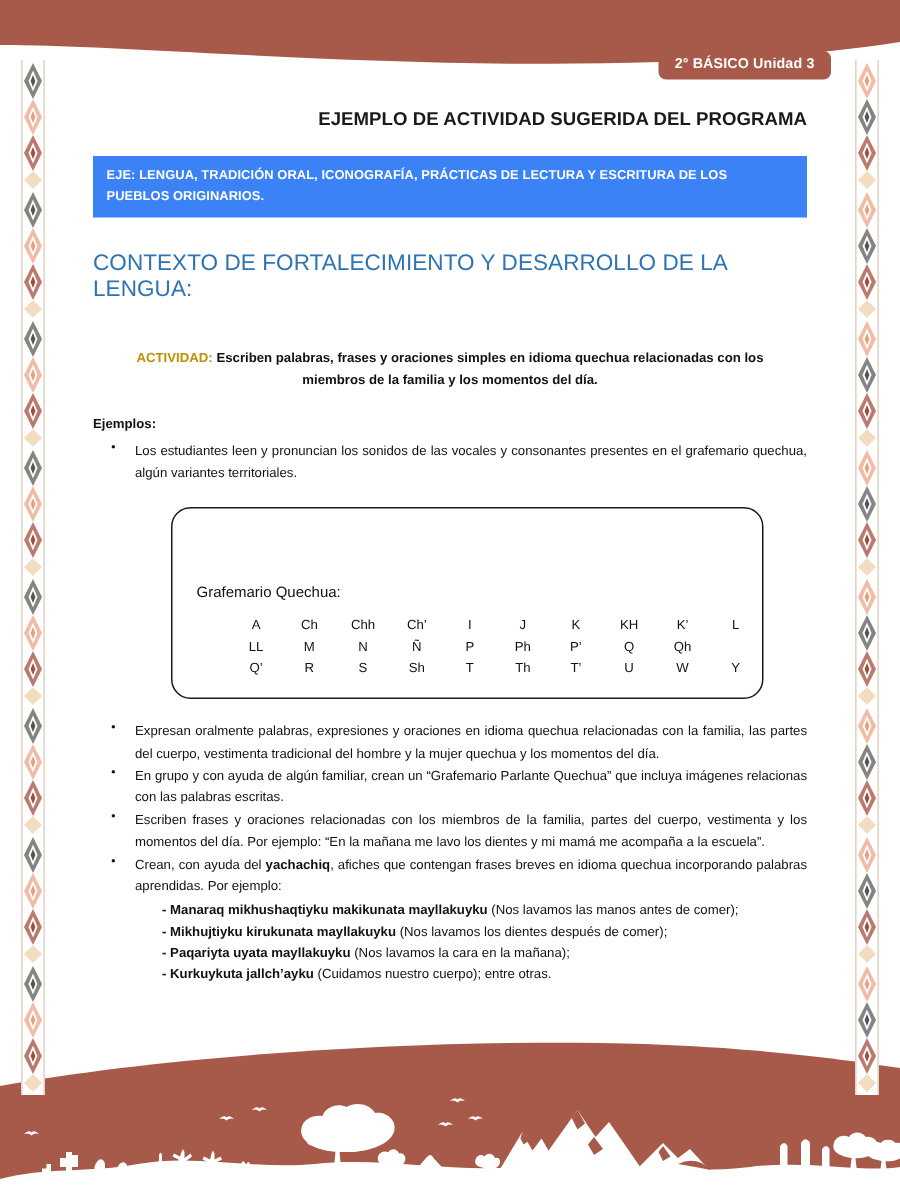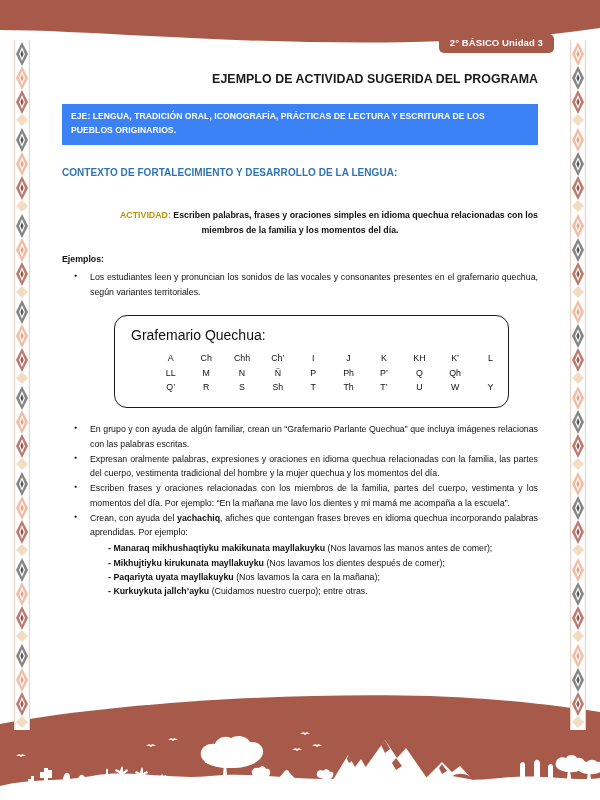--- a/index.html
+++ b/index.html
@@ -77,41 +77,41 @@
     font-size:8.6px;
     font-weight:bold;
     line-height:1.62;
     padding:6px 9px 7px 9px;
     letter-spacing:.05px;
   }
   .eje-bar .lbl { }
 
   .blue-heading {
     color:#2E74B5;
-    font-size:10px;
-    font-weight:bold;
+    font-size:15px;
+    font-weight:normal;
     margin-top:22px;
     letter-spacing:.05px;
   }
 
   .activity-block {
     margin-top:27px;
     font-size:8.8px;
     line-height:1.62;
     color:#111111;
   }
   .activity-block .act-label {
     color:#BF9000;
     font-weight:bold;
   }
   .activity-block .act-text {
     font-weight:bold;
     color:#111111;
   }
-  .activity-line1 { text-align:right;margin-top:30px; }
+  .activity-line1 { text-align:center;margin-top:30px; }
   .activity-line2 { text-align:center; font-weight:bold; margin-top:1px; }
 
   .examples-label {
     margin-top:17px;
     font-size:8.8px;
     font-weight:bold;
     color:#111111;
   }
 
   ul.bullets {
@@ -140,23 +140,24 @@
   
   .grafemario {
     margin:16px 0 0 52px;
     width:395px;
     border:1.1px solid #1a1a1a;
     border-radius:13px;
     padding:11px 0 13px 16px;
     background:#ffffff;
   }
   .grafemario .g-title {
-    font-size:14px;
+    font-size:10px;
     color:#111111;
     margin-bottom:8px;
+    margin-top:40px;
   }
   table.g-table {
     border-collapse:collapse;
     margin-left:22px;
   }
   table.g-table td {
     font-size:8.8px;
     color:#111111;
     width:38px;
     height:14.5px;
@@ -265,21 +266,21 @@
       <div class="activity-line1">
         <span class="act-label">ACTIVIDAD:</span>
         <span class="act-text">Escriben palabras, frases y oraciones simples en idioma quechua relacionadas con los</span>
       </div>
       <div class="activity-line2">miembros de la familia y los momentos del día.</div>
     </div>
 
     <div class="examples-label">Ejemplos:</div>
 
     <ul class="bullets">
-      <li>Los estudiantes leen y pronuncian los sonidos de las vocales y consonantes presentes en el grafemario quechua, según variantes territoriales.</li>
+      <li>Los estudiantes leen y pronuncian los sonidos de las vocales y consonantes presentes en el grafemario quechua, algún variantes territoriales.</li>
     </ul>
 
     <div class="grafemario">
       <div class="g-title">Grafemario Quechua:</div>
       <table class="g-table">
         <tbody>
           <tr>
             <td>A</td>
             <td>Ch</td>
             <td>Chh</td>
@@ -313,22 +314,22 @@
             <td>T’</td>
             <td>U</td>
             <td>W</td>
             <td>Y</td>
           </tr>
         </tbody>
       </table>
     </div>
 
     <ul class="bullets tight" style="margin-top:14px;">
+      <li>Expresan oralmente palabras, expresiones y oraciones en idioma quechua relacionadas con la familia, las partes del cuerpo, vestimenta tradicional del hombre y la mujer quechua y los momentos del día.</li>
       <li>En grupo y con ayuda de algún familiar, crean un “Grafemario Parlante Quechua” que incluya imágenes relacionas con las palabras escritas.</li>
-      <li>Expresan oralmente palabras, expresiones y oraciones en idioma quechua relacionadas con la familia, las partes del cuerpo, vestimenta tradicional del hombre y la mujer quechua y los momentos del día.</li>
       <li>Escriben frases y oraciones relacionadas con los miembros de la familia, partes del cuerpo, vestimenta y los momentos del día. Por ejemplo: “En la mañana me lavo los dientes y mi mamá me acompaña a la escuela”.</li>
       <li>
         <span>Crean, con ayuda del </span><b>yachachiq</b><span>, afiches que contengan frases breves en idioma quechua incorporando palabras aprendidas. Por ejemplo:</span>
       </li>
     </ul>
 
     <div class="sub-examples">
       <div class="sx">
         <b>-</b>
         <b>Manaraq mikhushaqtiyku makikunata mayllakuyku</b>

